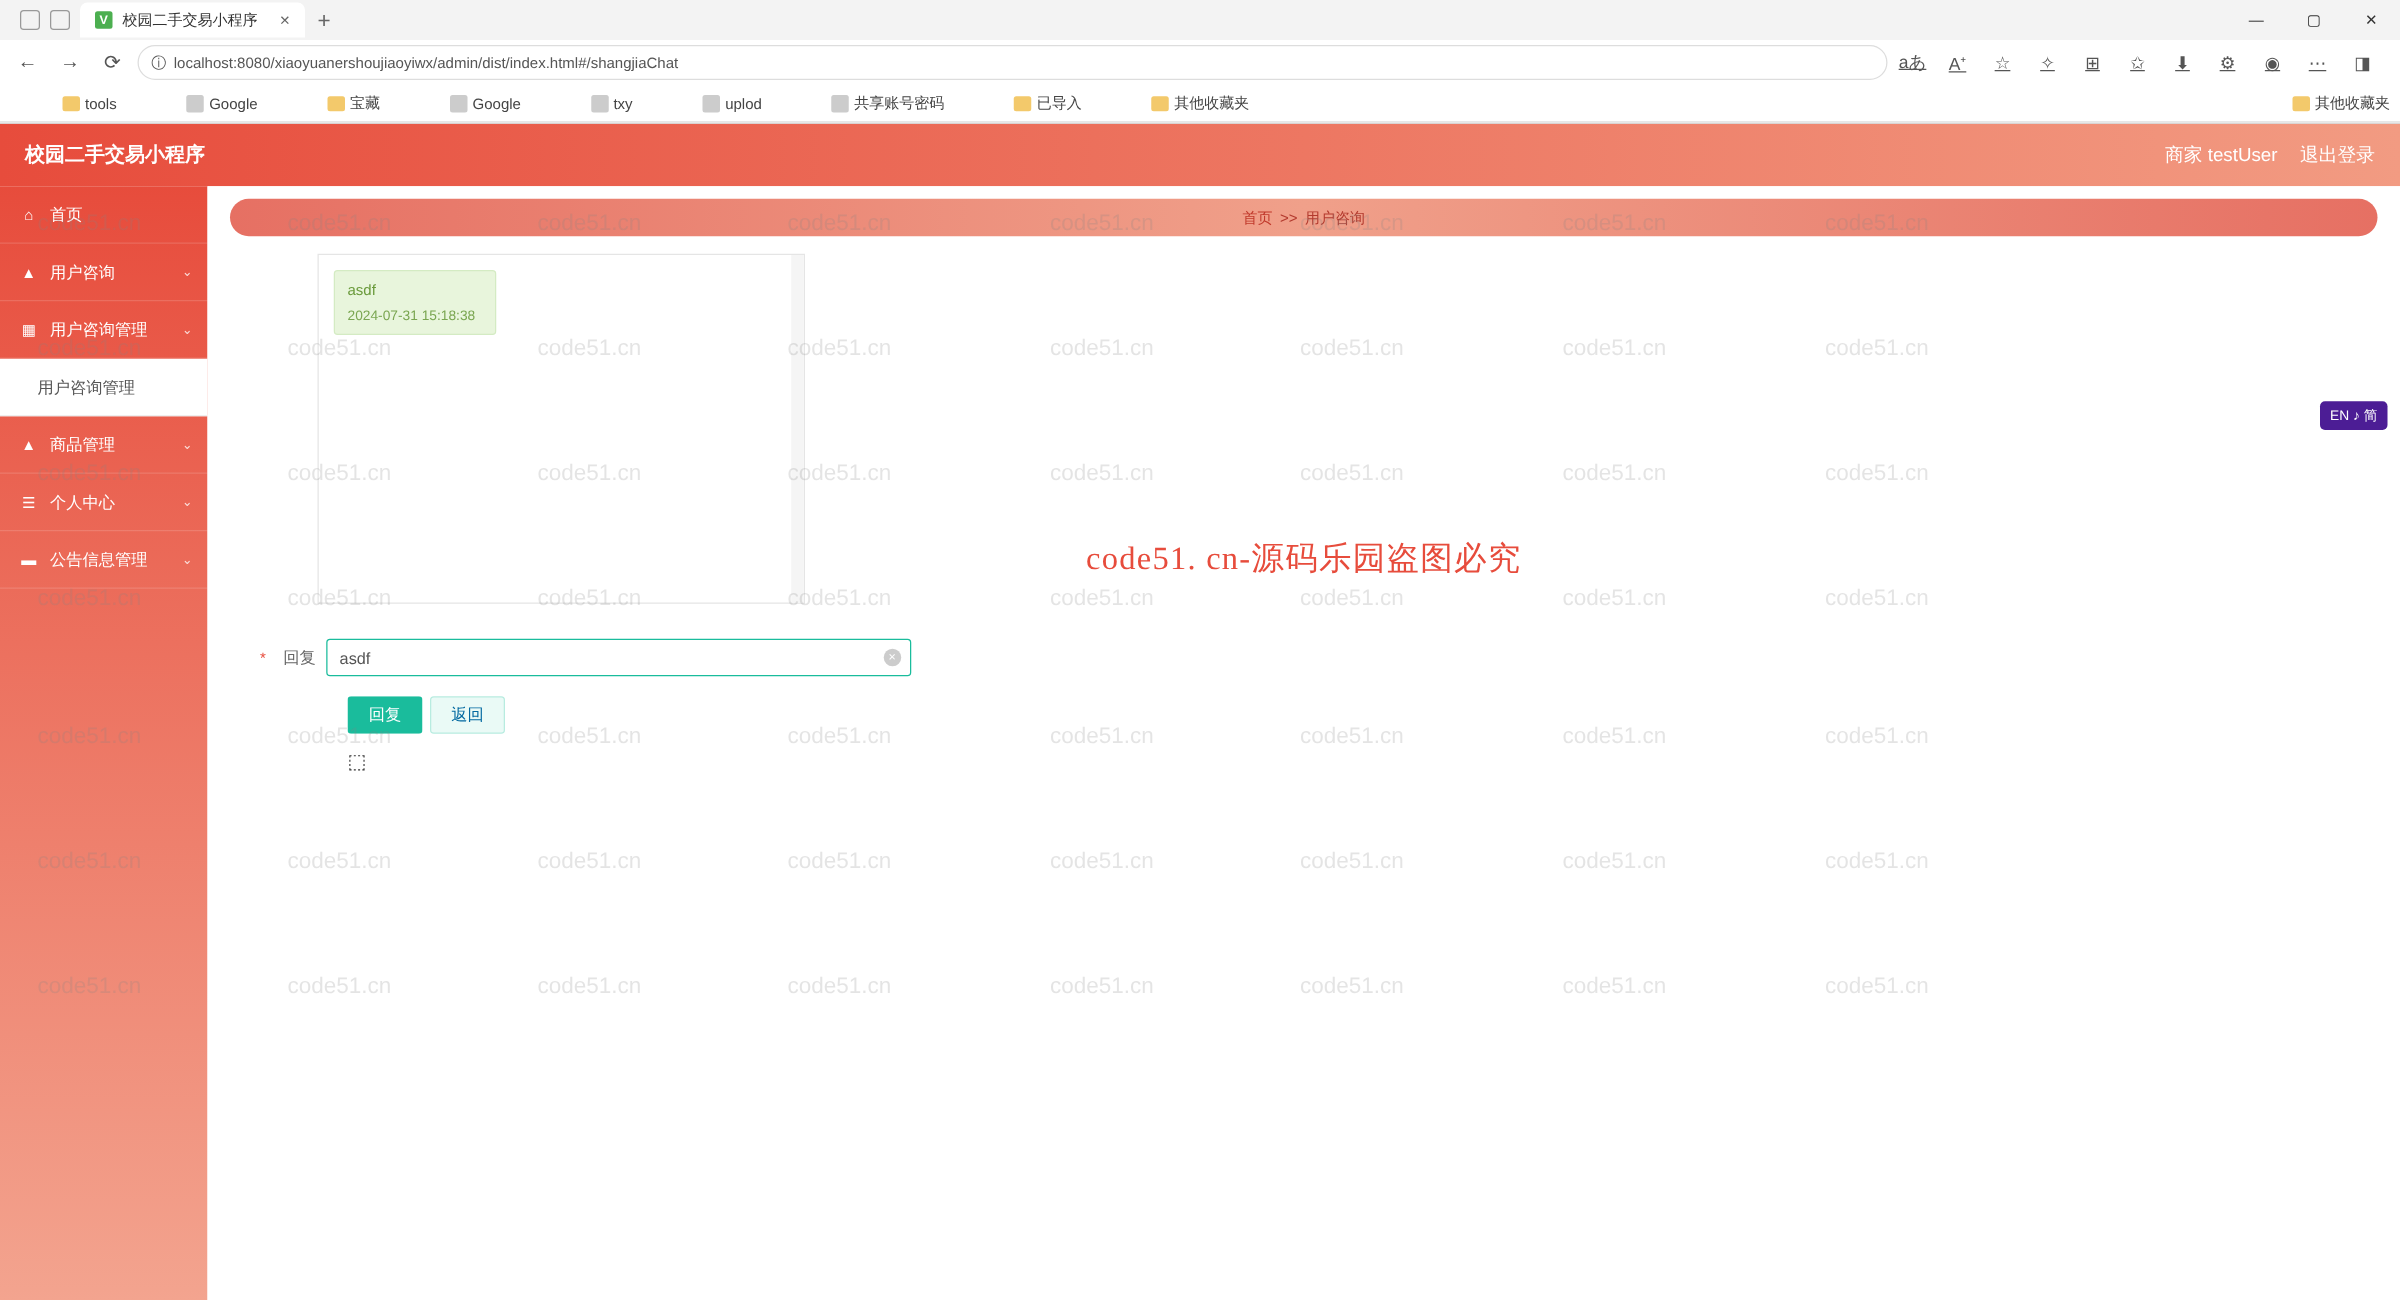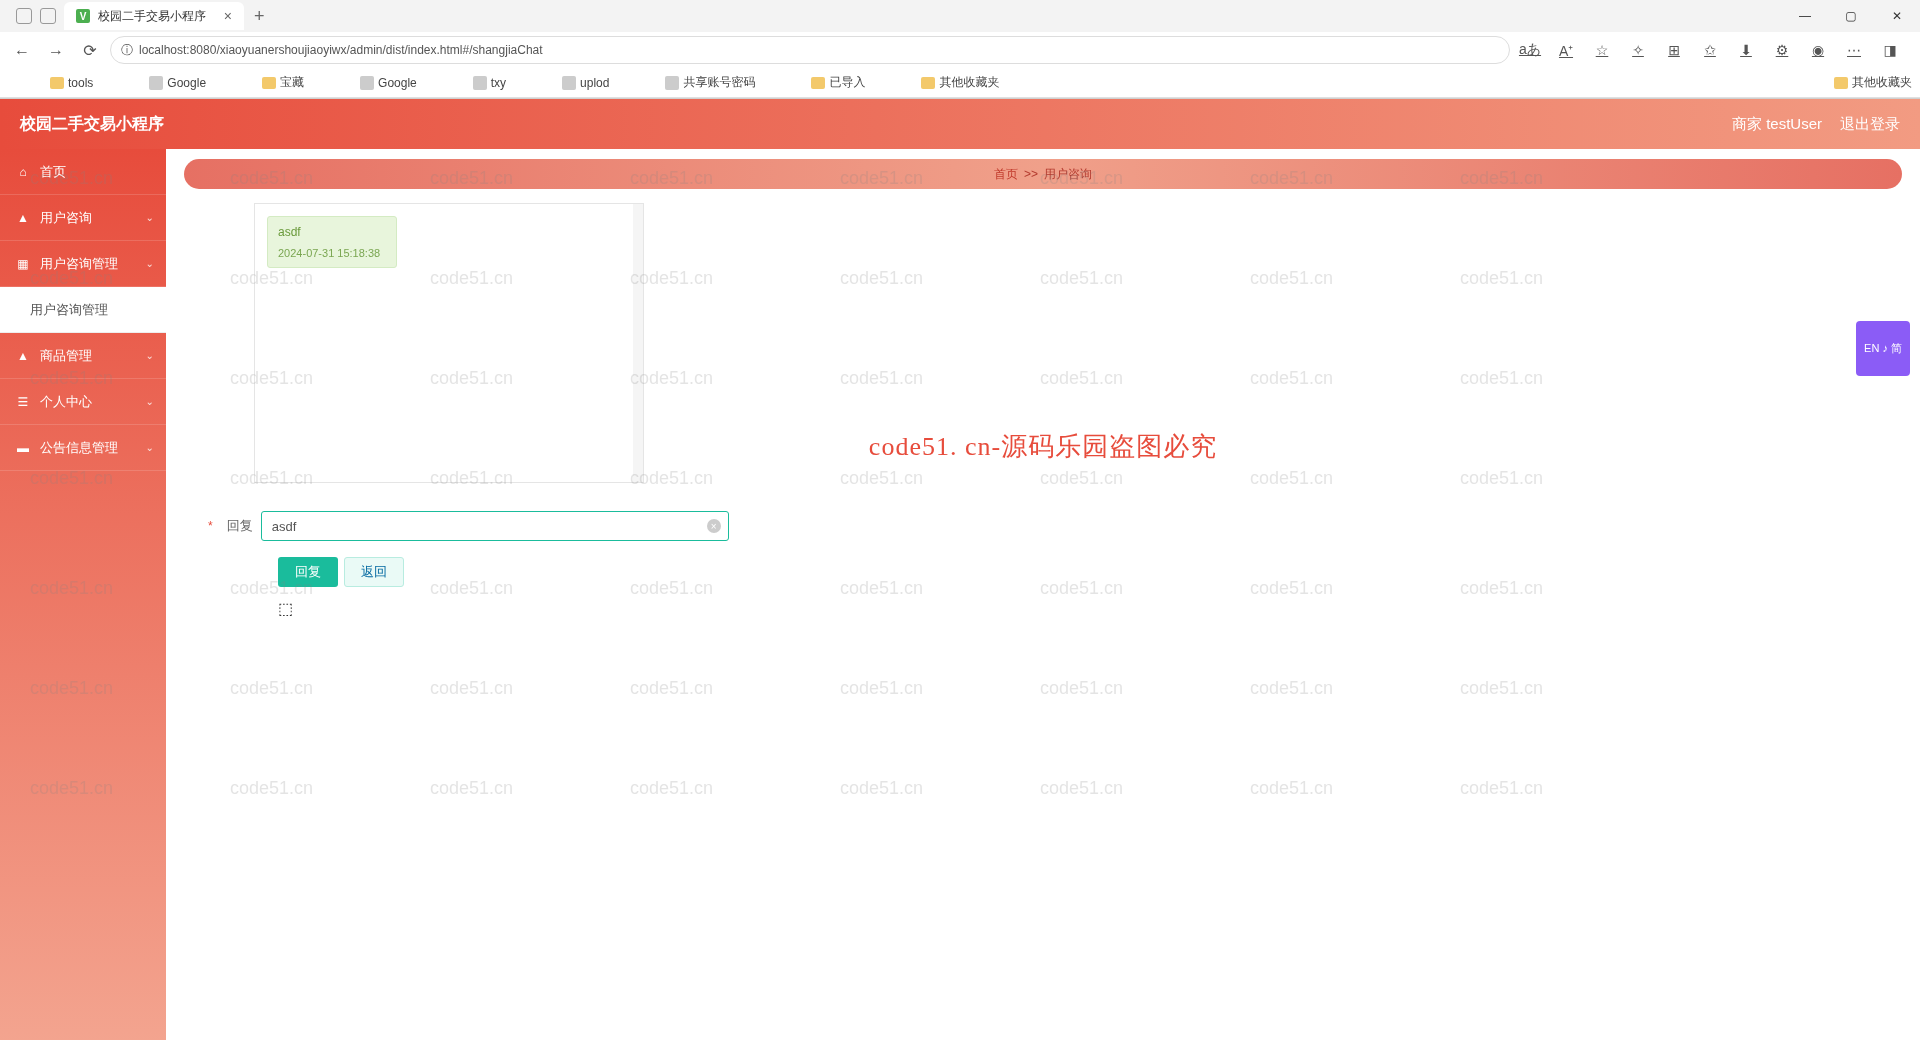--- a/index.html
+++ b/index.html
@@ -69,21 +69,21 @@
   .btn-row { margin-top: 16px; margin-left: 70px; display: flex; gap: 6px; }
   .btn { height: 30px; padding: 0 16px; border-radius: 3px; font-size: 13px; display: inline-flex; align-items: center; justify-content: center; cursor: pointer; border: 1px solid transparent; }
   .btn-primary { background: #1abc9c; color: #fff; }
   .btn-secondary { background: #eafaf6; color: #0369a1; border-color: #b8ece0; }
 
   .cursor { position: absolute; left: 112px; top: 450px; font-size: 16px; pointer-events: none; }
 
   .watermark { position: absolute; color: rgba(130,130,130,0.22); font-size: 18px; pointer-events: none; user-select: none; white-space: nowrap; }
   .watermark-center { position: absolute; left: 50%; top: 280px; transform: translateX(-50%); color: #e74c3c; font-size: 26px; font-weight: 500; pointer-events: none; font-family: "SimSun", serif; letter-spacing: 1px; }
 
-  .ime-badge { position: absolute; right: 10px; top: 222px; background: #8b5cf6; color: #fff; font-size: 11px; padding: 20px 8px; border-radius: 4px; display: flex; align-items: center; gap: 4px; }
+  .ime-badge { position: absolute; right: 10px; top: 222px; background: #4c1d95; color: #fff; font-size: 11px; padding: 4px 8px; border-radius: 4px; display: flex; align-items: center; gap: 4px; }
 </style>
 </head>
 <body>
 
 <div class="browser-chrome">
   <div class="tab-bar">
     <div class="win-icons">
       <span class="win-icon"></span>
       <span class="win-icon"></span>
     </div>

